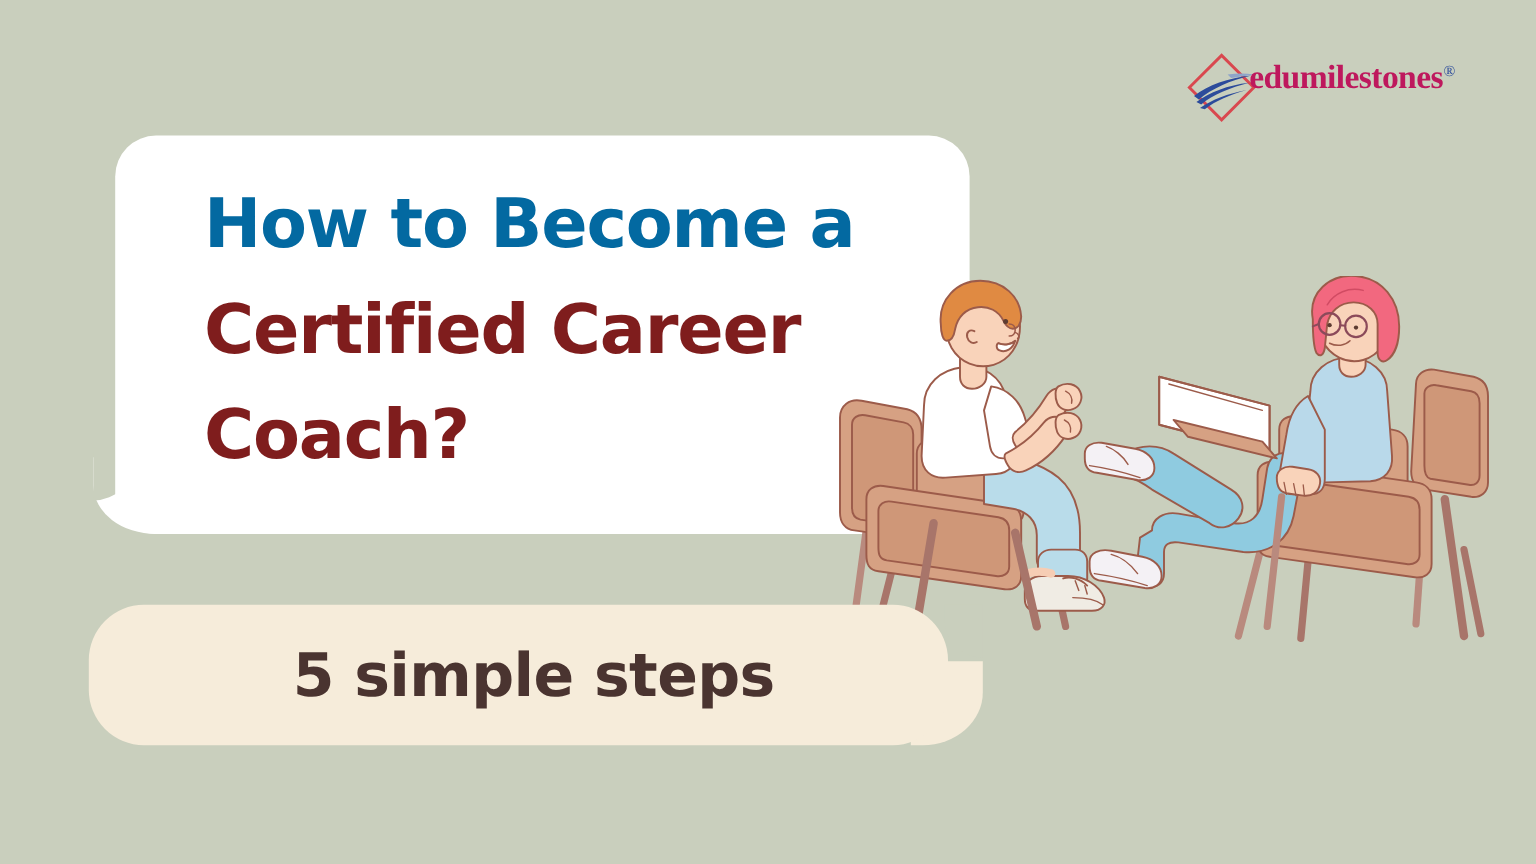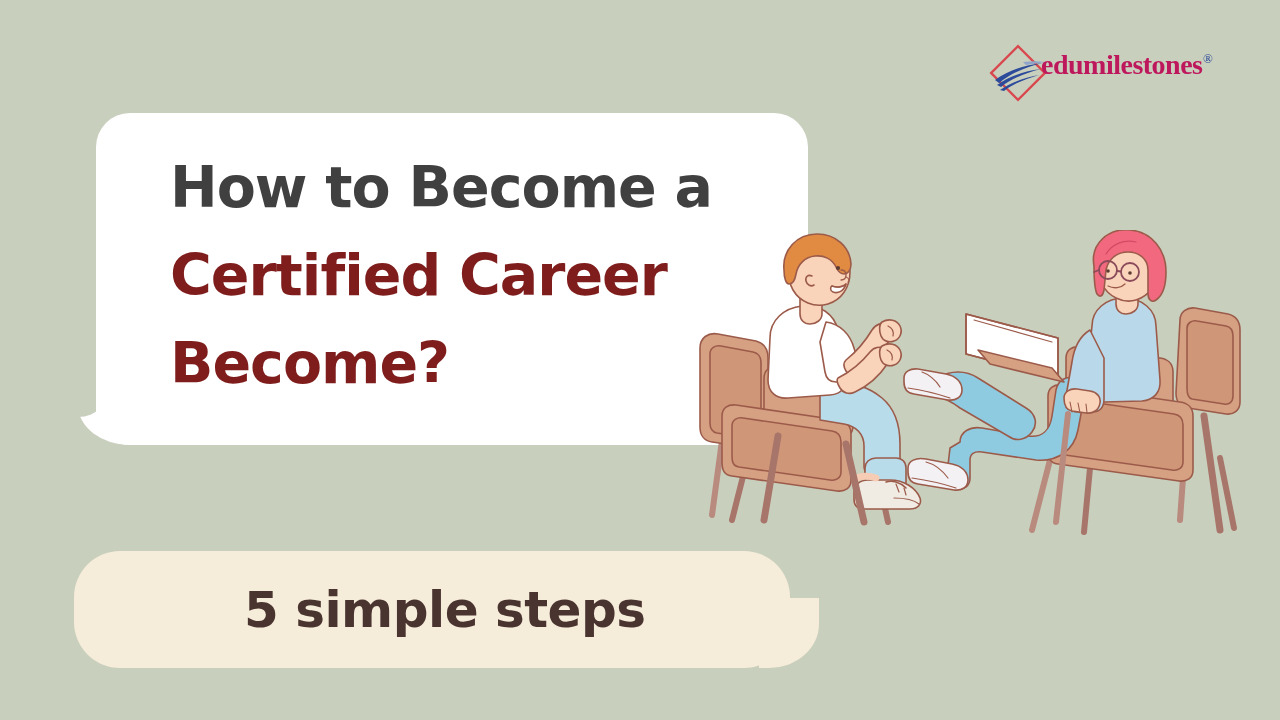--- a/index.html
+++ b/index.html
@@ -97,28 +97,28 @@
     width: 600px;
   }
   .title-line {
     font-family: "DejaVu Sans", sans-serif;
     font-weight: bold;
     font-size: 57px;
     line-height: 88px;
     letter-spacing: -1px;
     white-space: nowrap;
   }
-  .title-dark { color: #404040; }
+  .title-dark { color: #0369a1; }
   .title-accent { color: #7f1d1d; }
 
   
   #steps-banner {
     position: absolute;
     left: 74px;
-    top: 551px;
+    top: 504px;
     width: 745px;
     height: 117px;
   }
   #steps-banner-body {
     position: absolute;
     left: 0;
     top: 0;
     width: 716px;
     height: 117px;
     background: #f6ecda;
@@ -181,21 +181,21 @@
     <div id="logo-reg">®</div>
   </div>
 
   <div id="title-bubble">
     <div id="title-bubble-tail"></div>
     <div id="title-bubble-tail-notch"></div>
     <div id="title-bubble-body"></div>
     <div id="title-text">
       <div class="title-line title-dark">How to Become a</div>
       <div class="title-line title-accent">Certified Career</div>
-      <div class="title-line title-accent">Become?</div>
+      <div class="title-line title-accent">Coach?</div>
     </div>
   </div>
 
   <svg id="illustration" viewBox="0 0 620 310" xmlns="http://www.w3.org/2000/svg">
     <g stroke="#9c5b4a" stroke-width="1.6" stroke-linecap="round" stroke-linejoin="round" fill="none">
 
       <path d="M96 195 L72 290" stroke="#a8756a" stroke-width="6"></path>
       <path d="M208 200 L228 292" stroke="#a8756a" stroke-width="6"></path>
       <path d="M64 196 L52 285" stroke="#b98a7e" stroke-width="6"></path>
 

